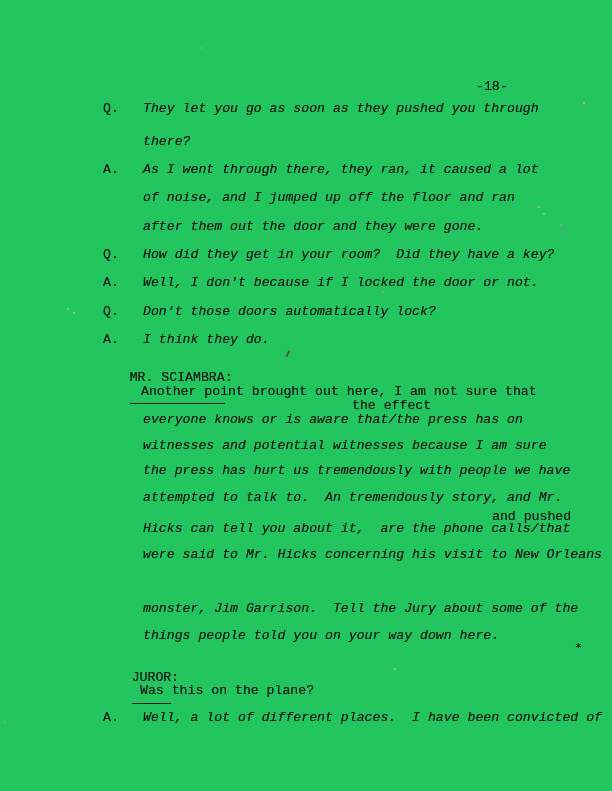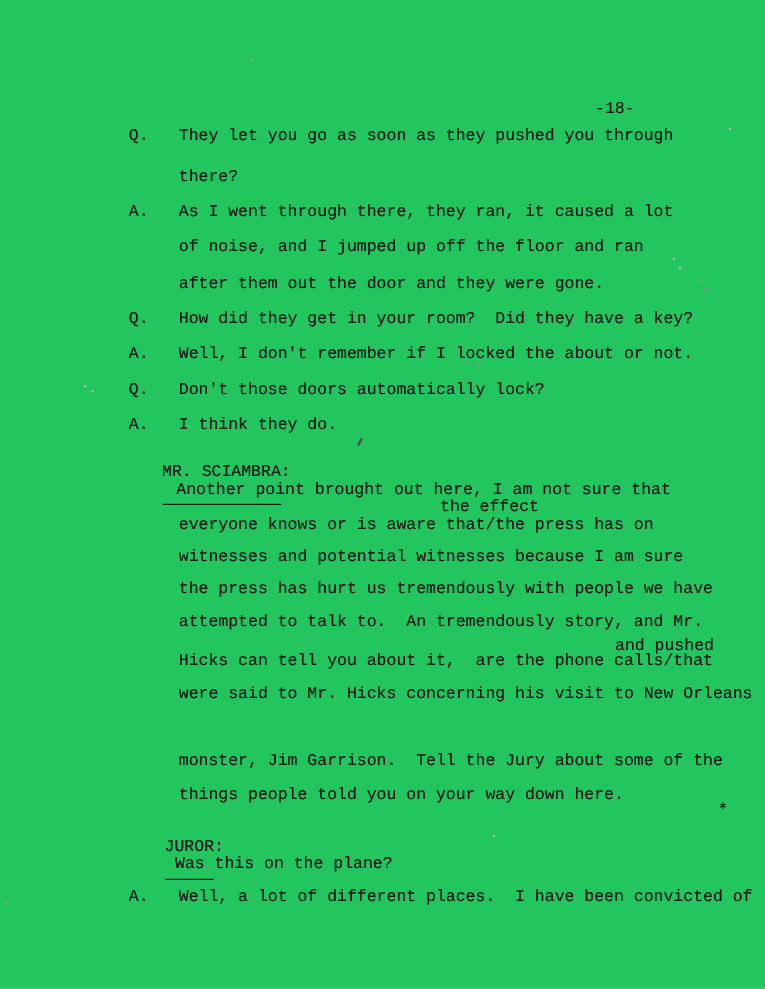--- a/index.html
+++ b/index.html
@@ -16,21 +16,21 @@
     color:#1c1c1c;
     font-size:13.2px;
     line-height:15px;
   }
   .tline{
     position:absolute;
     white-space:pre;
     text-shadow:0 0 0.5px rgba(10,10,10,0.65);
   }
   .lbl{position:absolute;left:103px;}
-  .txt{position:absolute;left:143px;}
+  .txt{position:absolute;left:143px;font-style:italic;}
   .heading .uname{
     border-bottom:1.4px solid #1c1c1c;
     padding-bottom:18px;
   }
   .insert{font-size:13.2px;}
   .pagenum{position:absolute;left:476px;top:79px;}
   .speck{position:absolute;border-radius:50%;}
   .s-a{width:2px;height:2px;background:#9a9a9a;}
   .s-b{width:2px;height:2px;background:#b5b5b5;}
   .s-c{width:3px;height:2px;background:#8c8c8c;border-radius:1px;}
@@ -65,21 +65,21 @@
   <div class="tline txt" style="top:190px">of noise, and I jumped up off the floor and ran</div>
   <div class="tline txt" style="top:219px">after them out the door and they were gone.</div>
 
   <div>
     <span class="tline lbl" style="top:247px">Q.</span>
     <span class="tline txt" style="top:247px">How did they get in your room?  Did they have a key?</span>
   </div>
 
   <div>
     <span class="tline lbl" style="top:275px">A.</span>
-    <span class="tline txt" style="top:275px">Well, I don't remember if I locked the about or not.</span>
+    <span class="tline txt" style="top:275px">Well, I don't because if I locked the door or not.</span>
   </div>
 
   <div>
     <span class="tline lbl" style="top:304px">Q.</span>
     <span class="tline txt" style="top:304px">Don't those doors automatically lock?</span>
   </div>
 
   <div>
     <span class="tline lbl" style="top:332px">A.</span>
     <span class="tline txt" style="top:332px">I think they do.</span>

